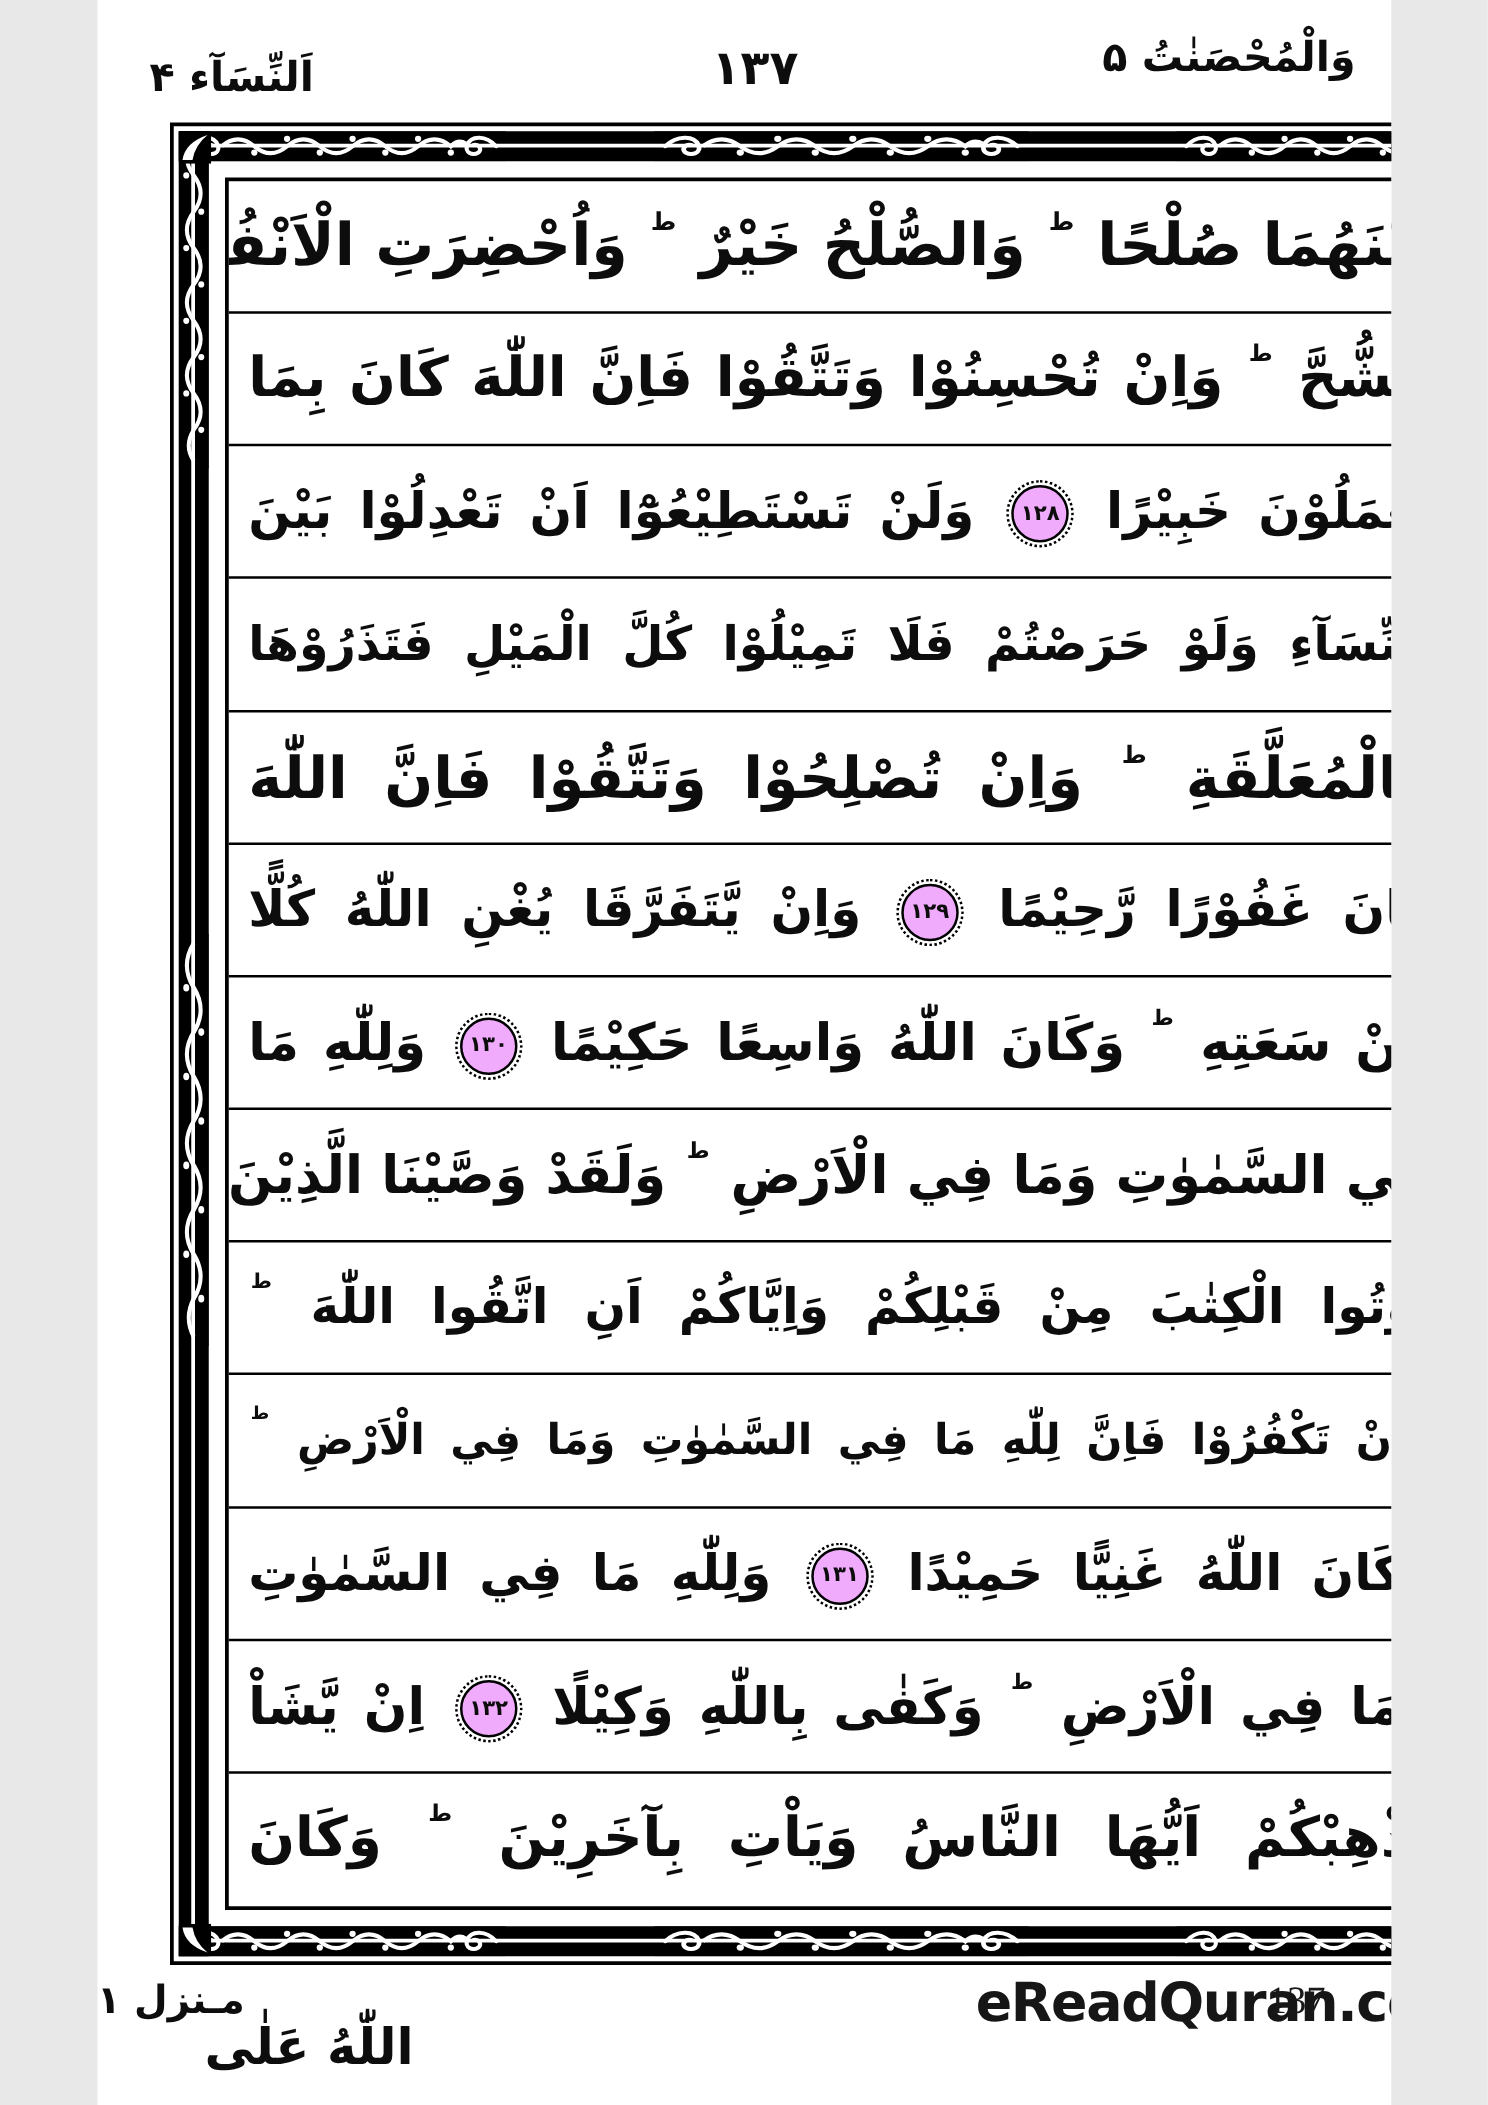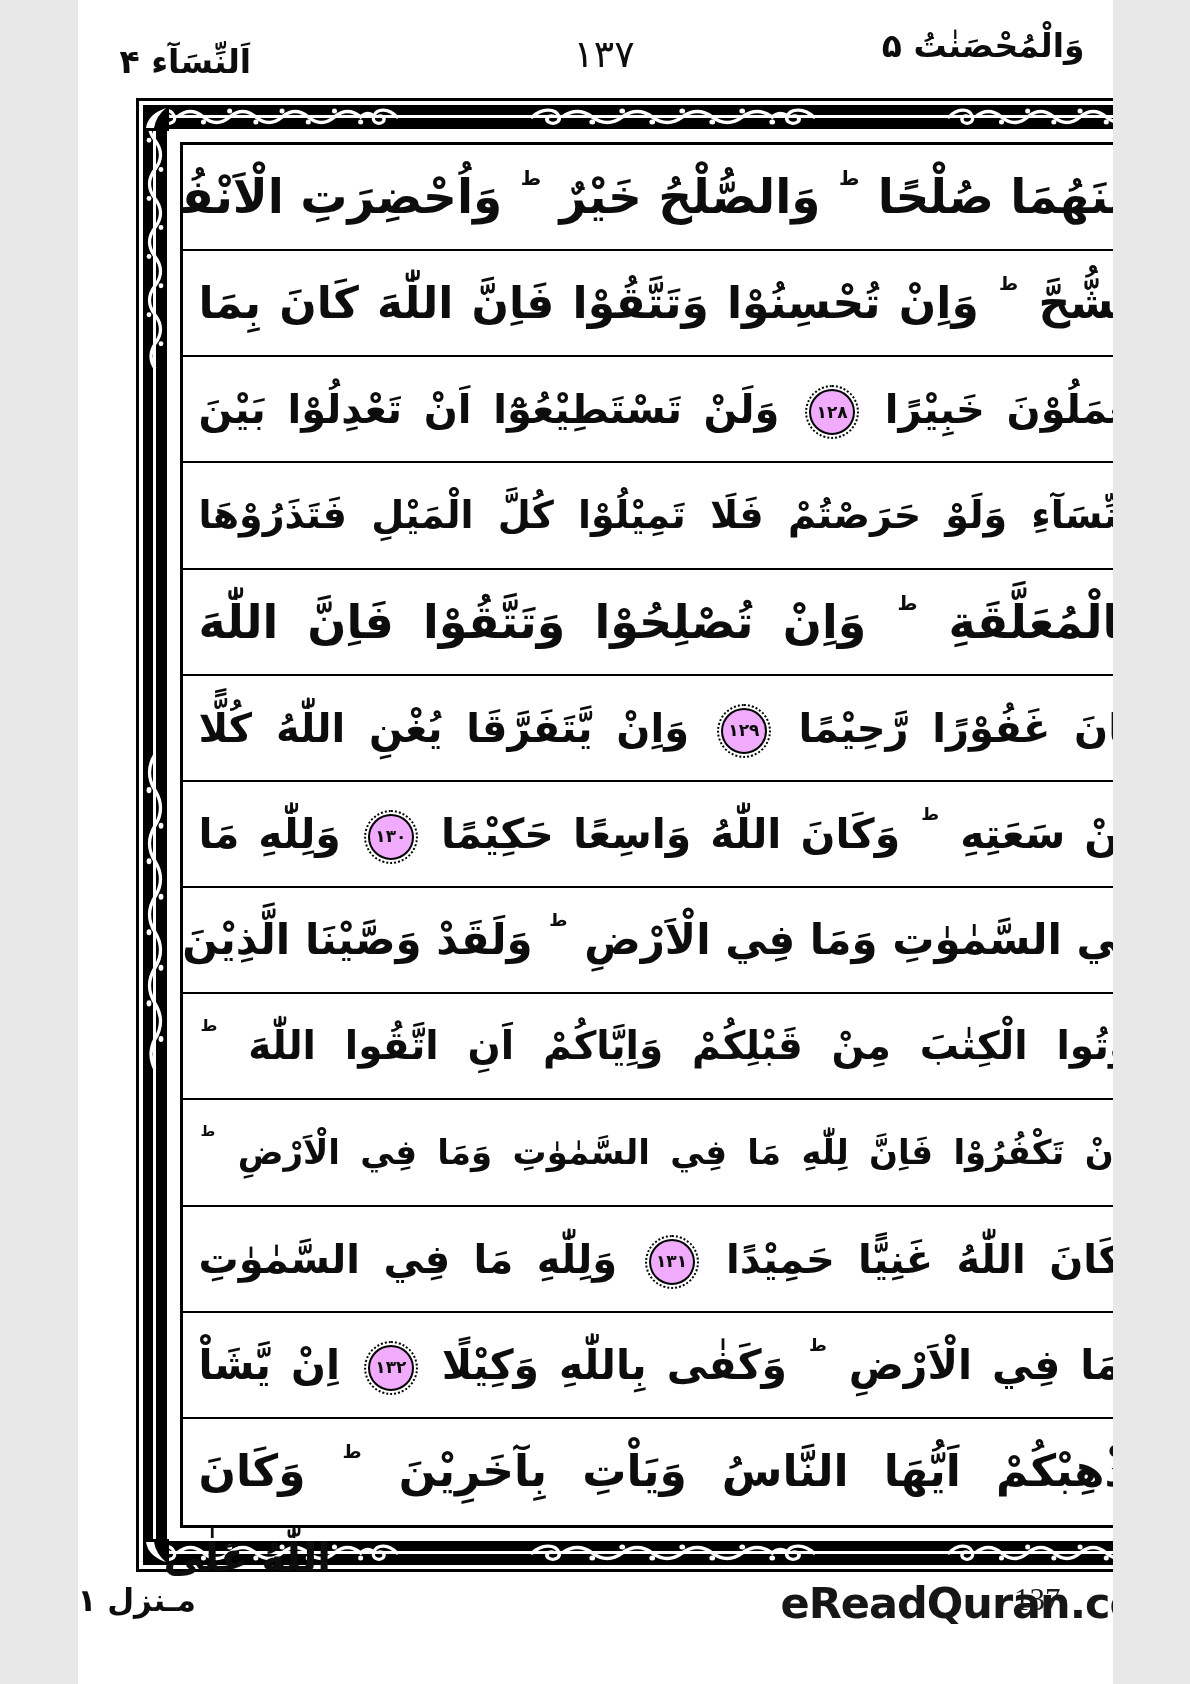--- a/index.html
+++ b/index.html
@@ -8,21 +8,21 @@
     position: relative;
     width: 1035px; height: 1684px;
     background: #ffffff;
     font-family: "DejaVu Sans", sans-serif;
     color: #0d0d0d;
     overflow: hidden;
     margin: 0 auto;
   }
   
   .hdr-left  { position:absolute; left:42px;  top:42px; font-size:33px; font-weight:bold; direction:rtl; }
-  .hdr-center{ position:absolute; left:18px; right:0; top:32px; text-align:center; font-size:38px; font-weight:normal; direction:rtl; }
+  .hdr-center{ position:absolute; left:18px; right:0; top:32px; text-align:center; font-size:38px; font-weight:bold; direction:rtl; }
   .hdr-right { position:absolute; right:28px; top:26px; font-size:33px; font-weight:bold; direction:rtl; }
   
   .frame {
     position:absolute; left:58px; top:98px; width:1074px; height:1474px;
     border:3px solid #000; background:#fff;
   }
   .band { position:absolute; background:#000; }
   .band-top    { top:4px; left:4px; right:4px; height:24px; }
   .band-bottom { bottom:4px; left:4px; right:4px; height:24px; }
   .band-left   { left:4px; top:4px; bottom:4px; width:24px; }
@@ -78,21 +78,21 @@
     vertical-align:28px; margin:0 2px; font-weight:bold;
   }
   .ayah {
     display:inline-flex; align-items:center; justify-content:center;
     width:46px; height:46px; border-radius:50%;
     border:2.5px solid #000; outline:2px dotted #000; outline-offset:2px;
     background:#f0abfc; vertical-align:middle; margin:0 8px;
   }
   .ayah .anum { font-size:17px; line-height:1; font-weight:bold; direction:rtl; }
   
-  .ftr-catchword { position:absolute; left:86px; top:1534px; font-size:40px; font-weight:bold; direction:rtl; }
+  .ftr-catchword { position:absolute; left:86px; top:1615px; font-size:40px; font-weight:bold; direction:rtl; }
   .ftr-manzil    { position:absolute; left:0; right:0; top:1582px; text-align:left; font-size:31px; font-weight:bold; direction:rtl; }
   .ftr-brand     { position:absolute; left:703px; top:1578px; font-size:43px; font-weight:bold; letter-spacing:-1px; color:#161616; font-family:"DejaVu Sans", sans-serif; }
   .ftr-page      { position:absolute; right:52px; top:1582px; font-size:31px; font-family:"Liberation Serif", serif; color:#1a1a1a; }
 </style>
 </head>
 <body>
 
 <div class="page">
 
   <div class="hdr-left">اَلنِّسَآء ۴</div>

